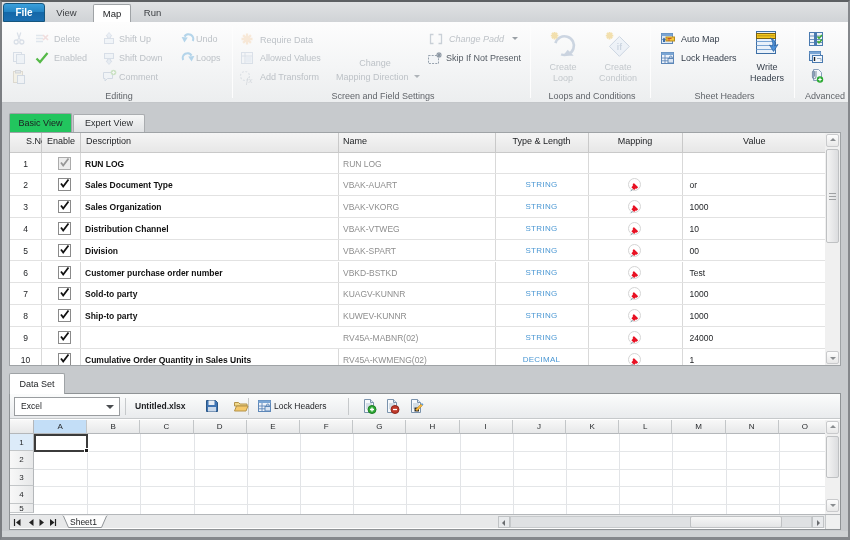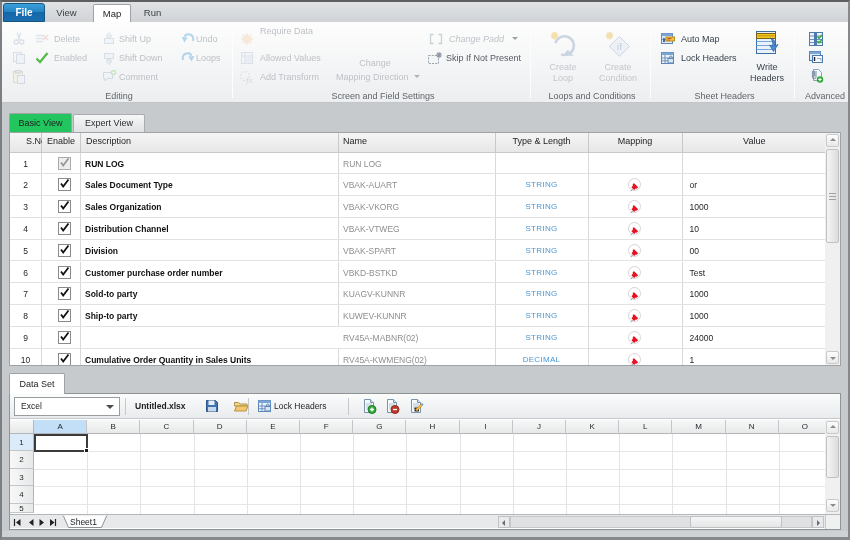--- a/index.html
+++ b/index.html
@@ -156,21 +156,21 @@
     </svg>
 <div class="rtxt" style="left:194px;top:9px;">Undo</div>
 <svg class="ric" style="left:178px;top:28px;" width="16" height="16" viewBox="0 0 16 16" opacity="0.85">
       <path d="M3.2 10 A4.7 4.7 0 0 1 11.5 5.6" fill="none" stroke="#a9cfe8" stroke-width="2.2"></path>
       <path d="M14.4 6 L8.2 6.4 L11.6 11.6 Z" fill="#a9cfe8"></path>
     </svg>
 <div class="rtxt" style="left:194px;top:28px;">Loops</div>
 <svg class="ric" style="left:237px;top:9px;" width="16" height="16" viewBox="0 0 16 16" opacity="0.28">
       <path d="M8 2.5 V13.5 M2.5 8 H13.5 M4.1 4.1 L11.9 11.9 M11.9 4.1 L4.1 11.9" stroke="#f2bb80" stroke-width="2.3"></path>
     </svg>
-<div class="rtxt" style="left:258px;top:1px;">Require Data</div>
+<div class="rtxt" style="left:258px;top:10px;">Require Data</div>
 <svg class="ric" style="left:237px;top:28px;" width="16" height="16" viewBox="0 0 16 16" opacity="0.25">
       <rect x="2.5" y="2.5" width="11" height="11" fill="#eef3fa" stroke="#8aa0bd"></rect>
       <path d="M2.5 6 h11 M6 2.5 v11" stroke="#8aa0bd"></path>
       <rect x="7" y="7" width="5.5" height="5.5" fill="#c3d3e8"></rect>
     </svg>
 <div class="rtxt" style="left:258px;top:28px;">Allowed Values</div>
 <svg class="ric" style="left:237px;top:47px;" width="16" height="16" viewBox="0 0 16 16" opacity="0.28">
       <circle cx="6" cy="7" r="4.5" fill="none" stroke="#aab6c4" stroke-width="1.2" stroke-dasharray="2 1.5"></circle>
       <text x="7" y="13.5" font-size="9" font-style="italic" fill="#8a97a5" font-family="Liberation Serif,serif">fx</text>
     </svg>

